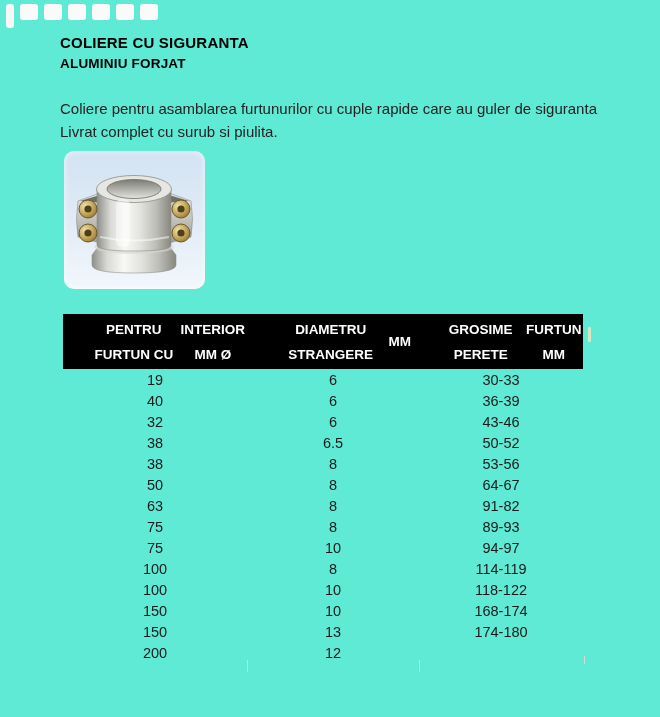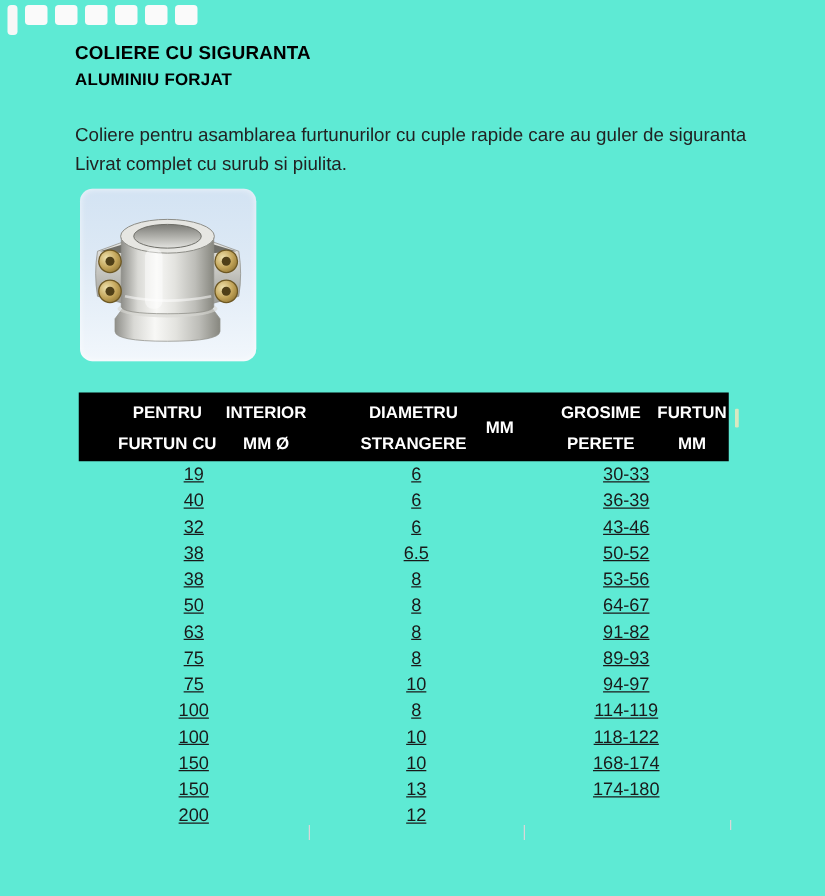--- a/index.html
+++ b/index.html
@@ -48,21 +48,21 @@
   .thead {
     display:flex; height:55px; background:#000000;
     color:#ffffff; font-weight:bold; font-size:13.5px;
   }
   .th {
     display:flex; flex-direction:row; justify-content:center; align-items:center;
     line-height:25px; text-align:center;padding-left:26px;
   }
   .col0 { width:184px; } .col1 { width:172px; } .col2 { width:164px; }
   .trow { display:flex; height:21px; font-size:14.5px; color:#1a1a1a; }
-  .td { display:flex; align-items:center; justify-content:center; text-align:center;text-decoration:underline; }
+  .td { display:flex; align-items:center; justify-content:center; text-align:center; }
 
   
   .tick { position:absolute; width:1px; height:12px; background:#d8d8d8; }
   .tick.t1 { left:247px; top:660px; }
   .tick.t2 { left:419px; top:660px; }
   .tick.t3 { left:584px; top:656px; height:8px; }
 
   .yellow-artifact {
     position:absolute; left:588px; top:327px; width:3px; height:15px;
     background:#efe7bd; opacity:.85; border-radius:1px;

